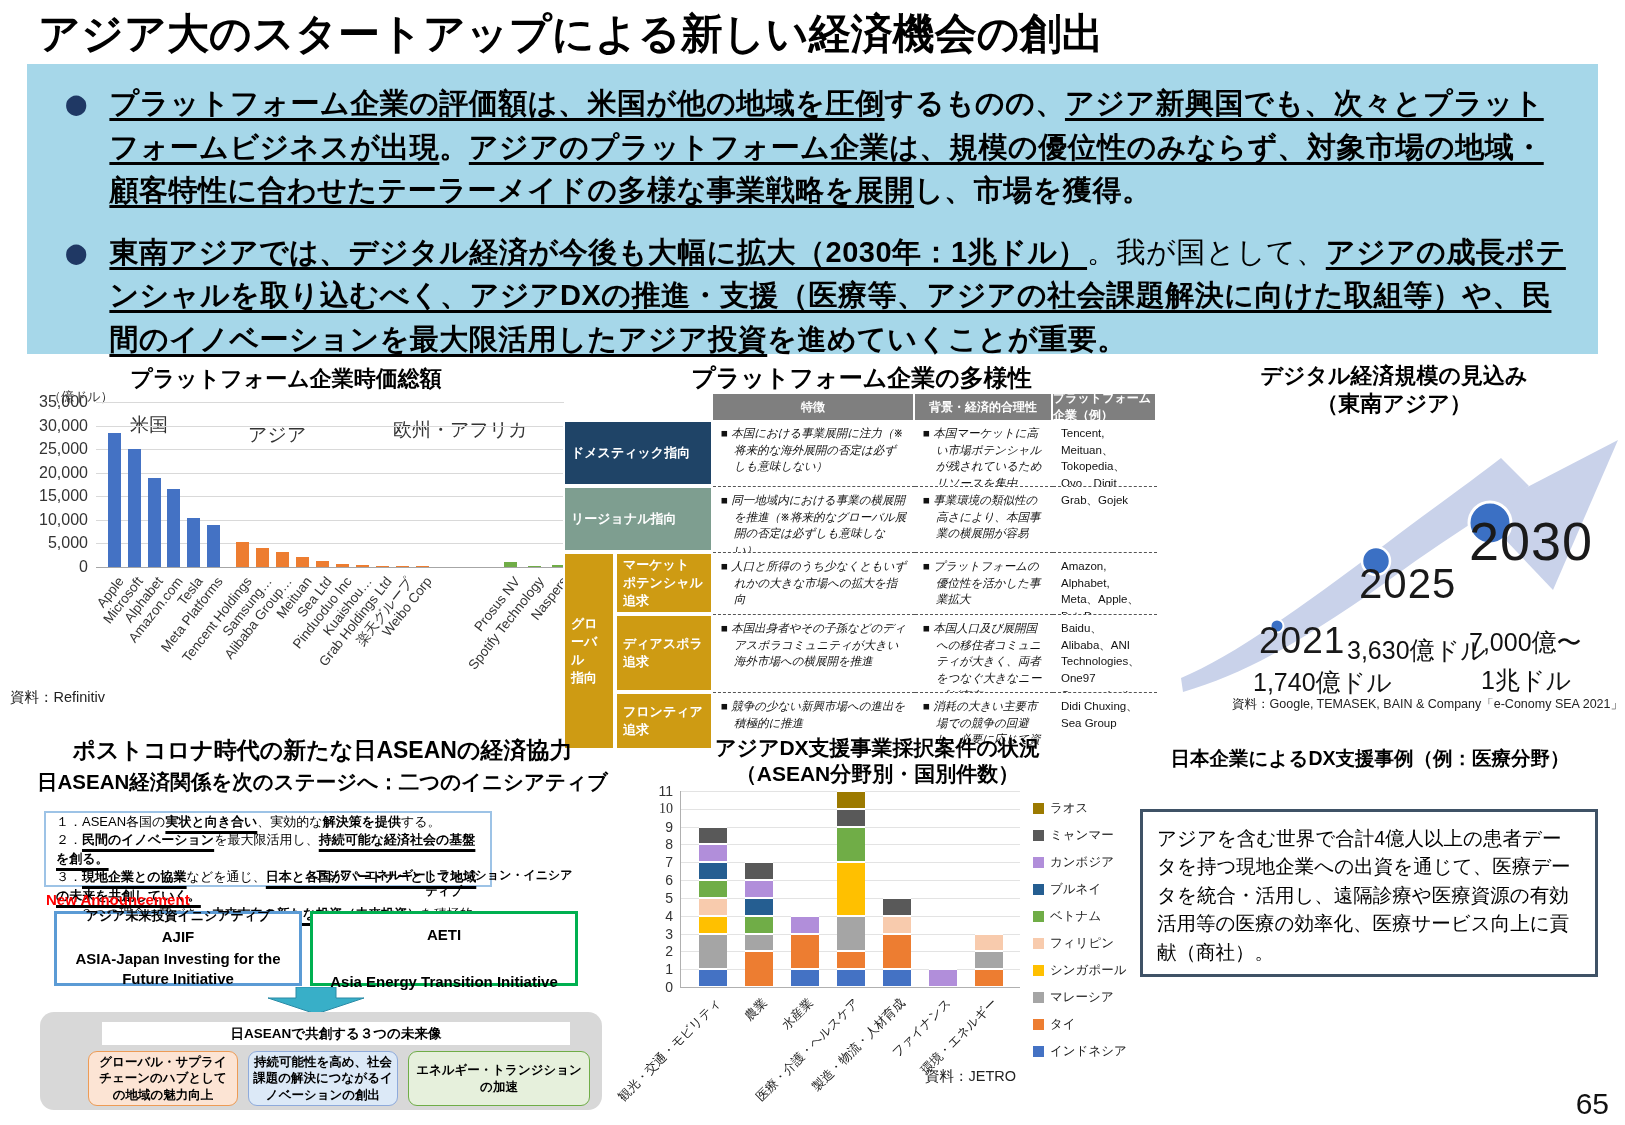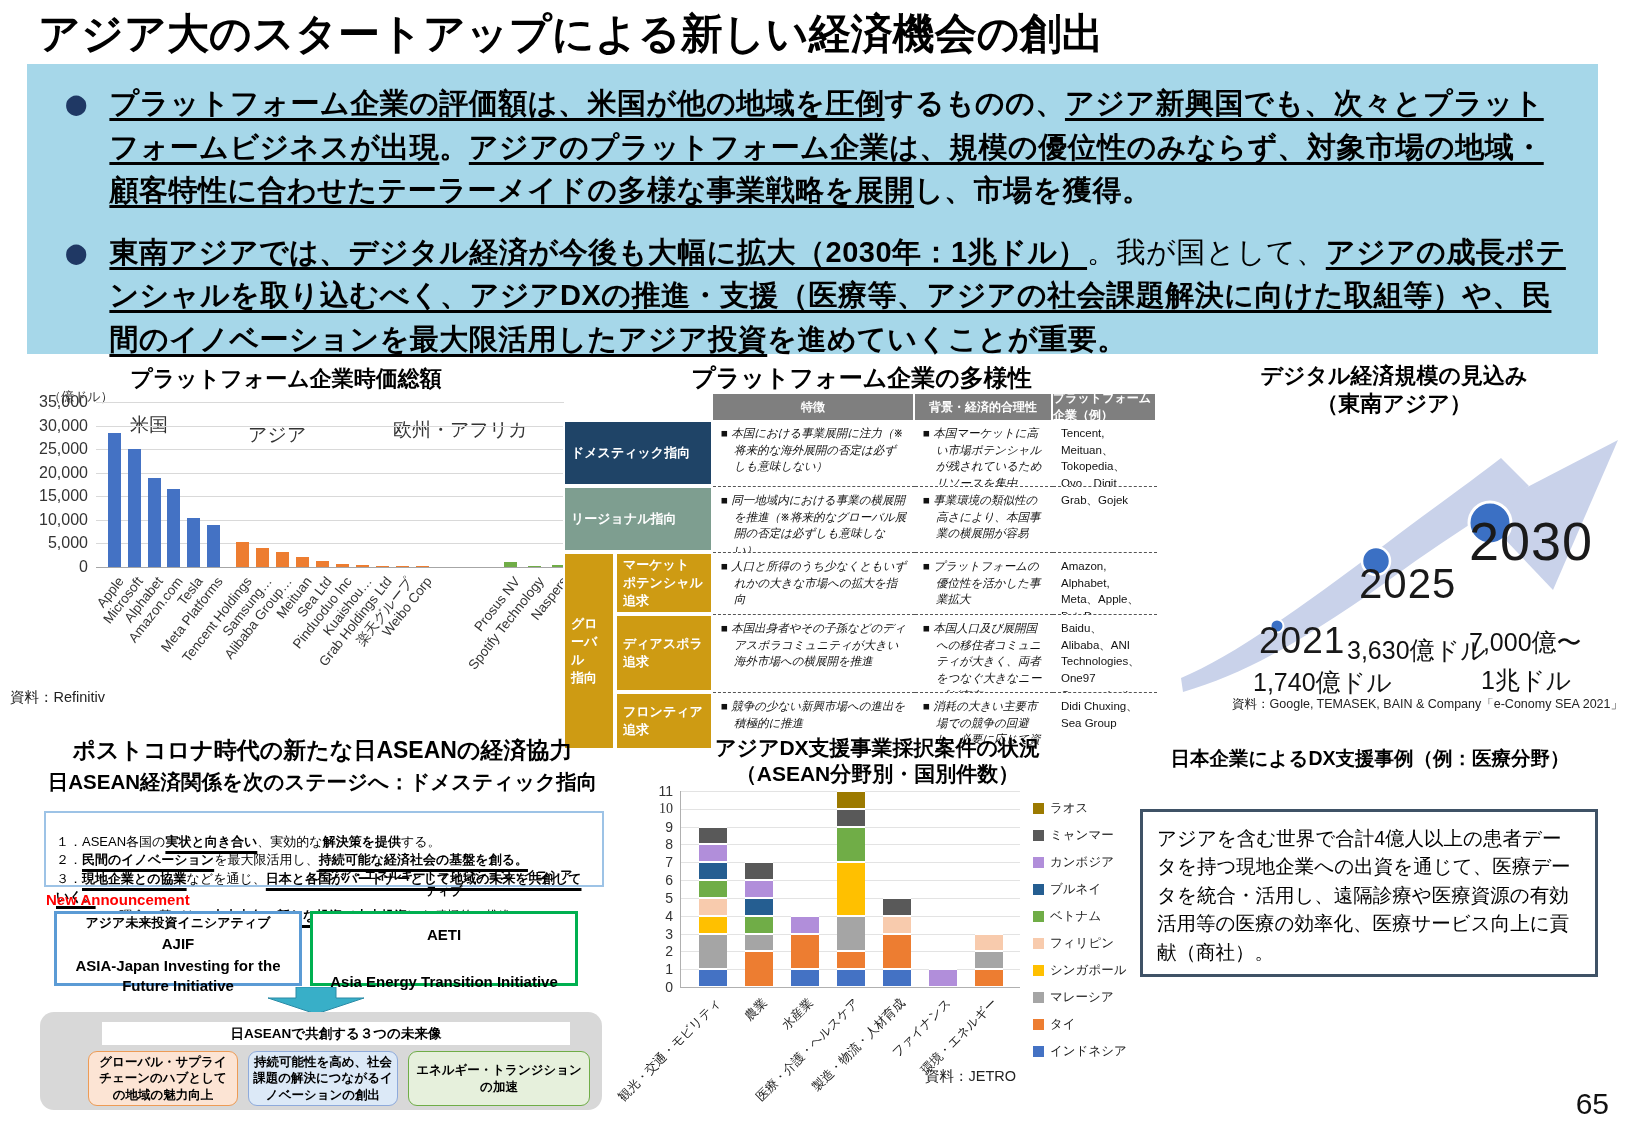--- a/index.html
+++ b/index.html
@@ -57,26 +57,26 @@
   #de{left:1163px;top:362px;width:462px;height:358px;}
   #de .panel-title{font-size:22px;line-height:1.25;}
   .de-year{position:absolute;color:#1a1a1a;font-weight:400;letter-spacing:1px;}
   .de-val{position:absolute;font-size:25px;color:#111;}
   #de-src{position:absolute;right:2px;top:334px;font-size:12.5px;color:#222;white-space:nowrap;}
 
   
   #as{left:30px;top:735px;width:585px;height:385px;}
   #as-title{font-size:23px;font-weight:700;text-align:center;}
   #as-sub{font-size:20.5px;font-weight:700;text-align:center;margin-top:2px;}
-  #as-principles{position:absolute;left:14px;top:76px;width:560px;height:76px;border:2px solid #9DC3E6;
-                 background:#fff;padding:20px 10px;font-size:13px;line-height:1.42;}
+  #as-principles{position:absolute;left:14px;top:76px;width:448px;height:76px;border:2px solid #9DC3E6;
+                 background:#fff;padding:0 10px;font-size:13px;line-height:1.42;}
   #as-new{position:absolute;left:16px;top:156px;color:#FF0000;font-weight:700;font-size:15px;}
   .init-box{position:absolute;top:176px;height:75px;background:#fff;text-align:center;
             display:flex;flex-direction:column;justify-content:center;line-height:1.35;}
-  #ajif{left:24px;width:248px;border:3px solid #5B9BD5;justify-content:space-between;}
+  #ajif{left:24px;width:248px;border:3px solid #5B9BD5;}
   #aeti{left:280px;width:268px;border:3px solid #00B050;gap:24px;}
   .init-l1{font-size:13px;font-weight:700;}
   #aeti .init-l1{font-size:12px;}
   .init-l2{font-size:15px;font-weight:700;margin-top:2px;}
   .init-l3{font-size:15px;font-weight:700;margin-top:2px;}
   .init-note{font-size:10.5px;text-align:right;padding-right:6px;}
   #as-arrow{position:absolute;left:238px;top:252px;}
   #as-gray{position:absolute;left:10px;top:277px;width:562px;height:98px;background:#D8D8D8;border-radius:14px;}
   #as-strip{position:absolute;left:62px;top:10px;width:468px;height:23px;background:#fff;
             font-size:13.5px;font-weight:700;text-align:center;line-height:23px;}
@@ -250,21 +250,21 @@
     <div class="de-year" style="left:196px;top:198px;font-size:42px;">2025</div>
     <div class="de-val" style="left:184px;top:272px;">3,630億ドル</div>
     <div class="de-year" style="left:306px;top:148px;font-size:54px;">2030</div>
     <div class="de-val" style="left:306px;top:264px;">7,000億〜</div>
     <div class="de-val" style="left:318px;top:302px;">1兆ドル</div>
     <div id="de-src">資料：Google, TEMASEK, BAIN &amp; Company「e-Conomy SEA 2021」</div>
   </section>
 
   <section class="panel" id="as">
     <div id="as-title">ポストコロナ時代の新たな日ASEANの経済協力</div>
-    <div id="as-sub">日ASEAN経済関係を次のステージへ：ドメスティック指向</div>
+    <div id="as-sub">日ASEAN経済関係を次のステージへ：二つのイニシアティブ</div>
     <div id="as-principles">
       <div><span>１．ASEAN各国の</span><span class="b u">実状と向き合い</span><span>、実効的な</span><span class="b">解決策を提供</span><span>する。</span></div>
       <div><span>２．</span><span class="b u">民間のイノベーション</span><span>を最大限活用し、</span><span class="b u">持続可能な経済社会の基盤を創る。</span></div>
       <div><span>３．</span><span class="b u">現地企業との協業</span><span>などを通じ、</span><span class="b u">日本と各国がパートナーとして地域の未来を共創していく。</span></div>
       <div><span>⇒　３つの理念に基づき、</span><span class="b u">未来志向の新たな投資（未来投資）</span><span>を積極的に推進。</span></div>
     </div>
     <div id="as-new">New Announcement</div>
     <div class="init-box" id="ajif">
       <div class="init-l1">アジア未来投資イニシアティブ</div>
       <div class="init-l2">AJIF</div>

